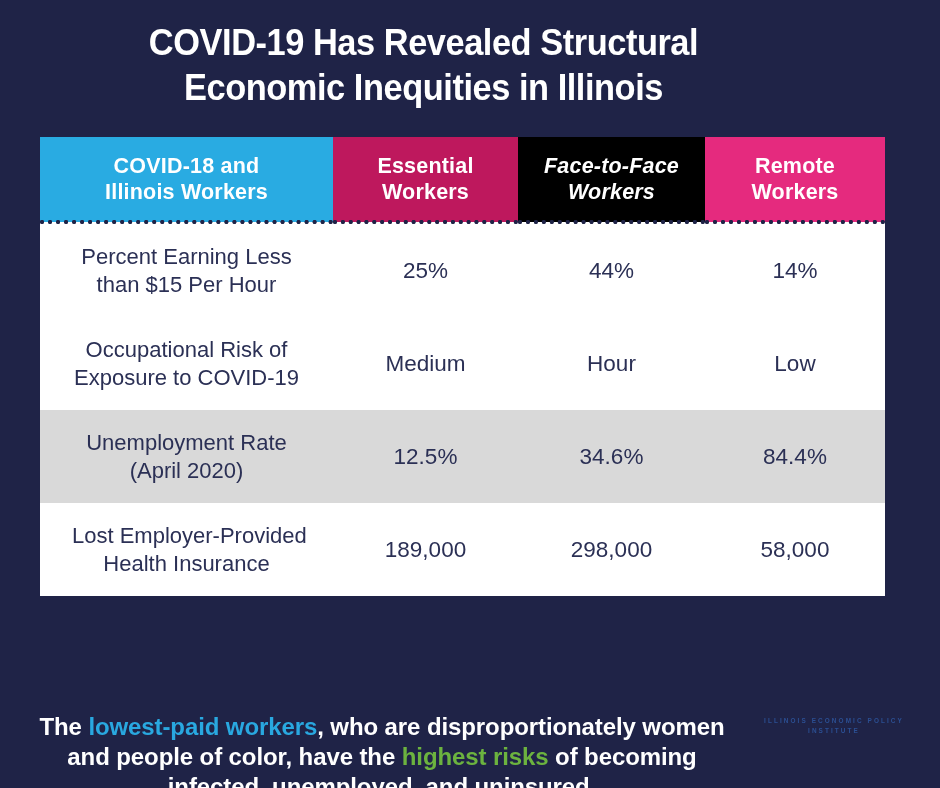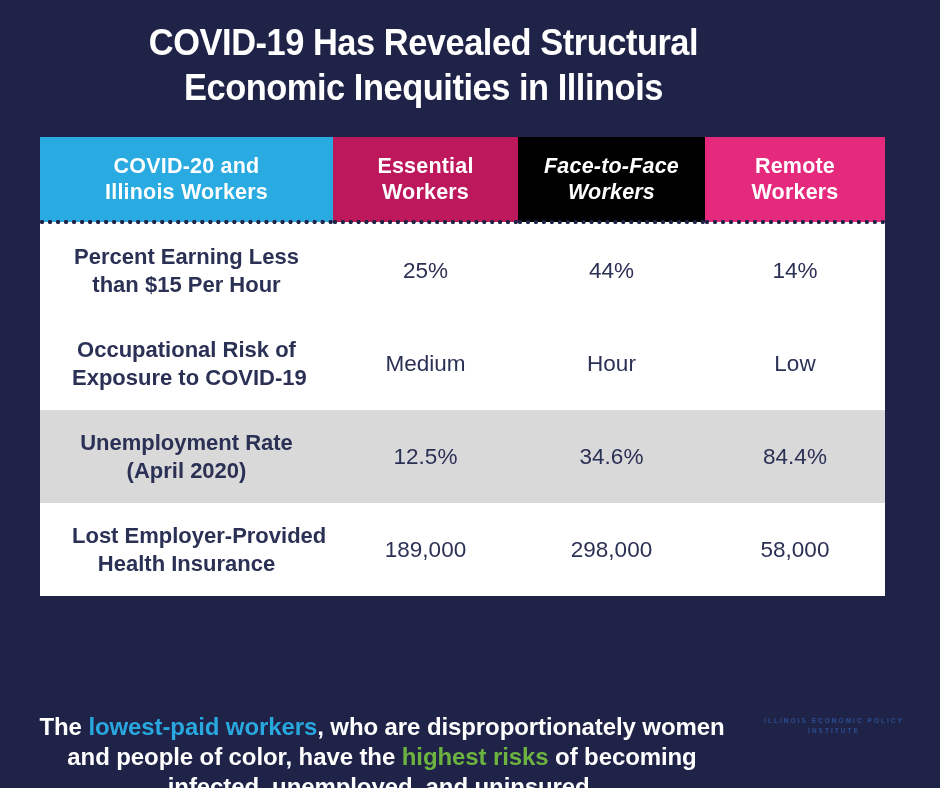--- a/index.html
+++ b/index.html
@@ -76,21 +76,20 @@
     color: #2b3055;
     font-size: 22.5px;
     line-height: 28px;
     padding: 0 6px;
     font-weight: 400;
   }
   tbody td.label-cell {
     font-size: 22px;
     line-height: 28px;
     padding: 0 32px;
-    font-weight: bold;
   }
   tbody tr.row-white td { background: #ffffff; }
   tbody tr.row-gray td { background: #d9d9d9; }
   tbody td .ln { display: block; white-space: nowrap; }
 
   
   .footer {
     position: absolute;
     left: 0;
     top: 700px;
@@ -154,21 +153,21 @@
     <table class="data-table">
       <colgroup>
         <col class="c0">
           <col class="c1">
           <col class="c2">
           <col class="c3">
       </colgroup>
       <thead>
         <tr>
           <th style="background:#29ABE2;">
-            <span class="hdr-l">COVID-20 and</span>
+            <span class="hdr-l">COVID-18 and</span>
             <span class="hdr-l">Illinois Workers</span>
           </th>
           <th style="background:#be185d;">
             <span class="hdr-l">Essential</span>
             <span class="hdr-l">Workers</span>
           </th>
           <th style="background:#000000;font-style:italic;">
             <span class="hdr-l">Face-to-Face</span>
             <span class="hdr-l">Workers</span>
           </th>

